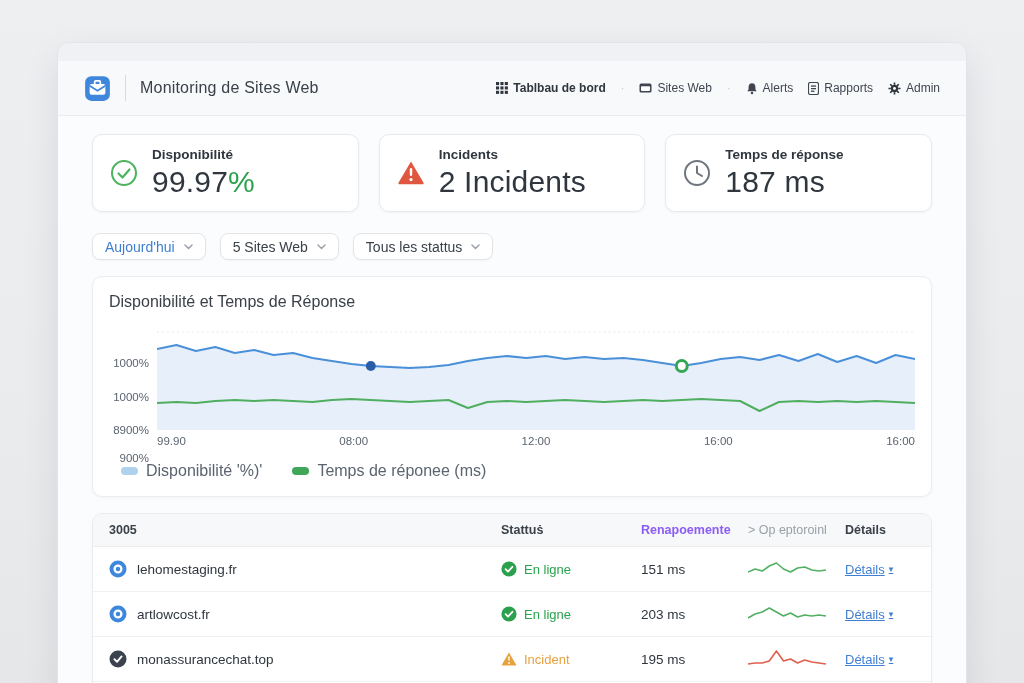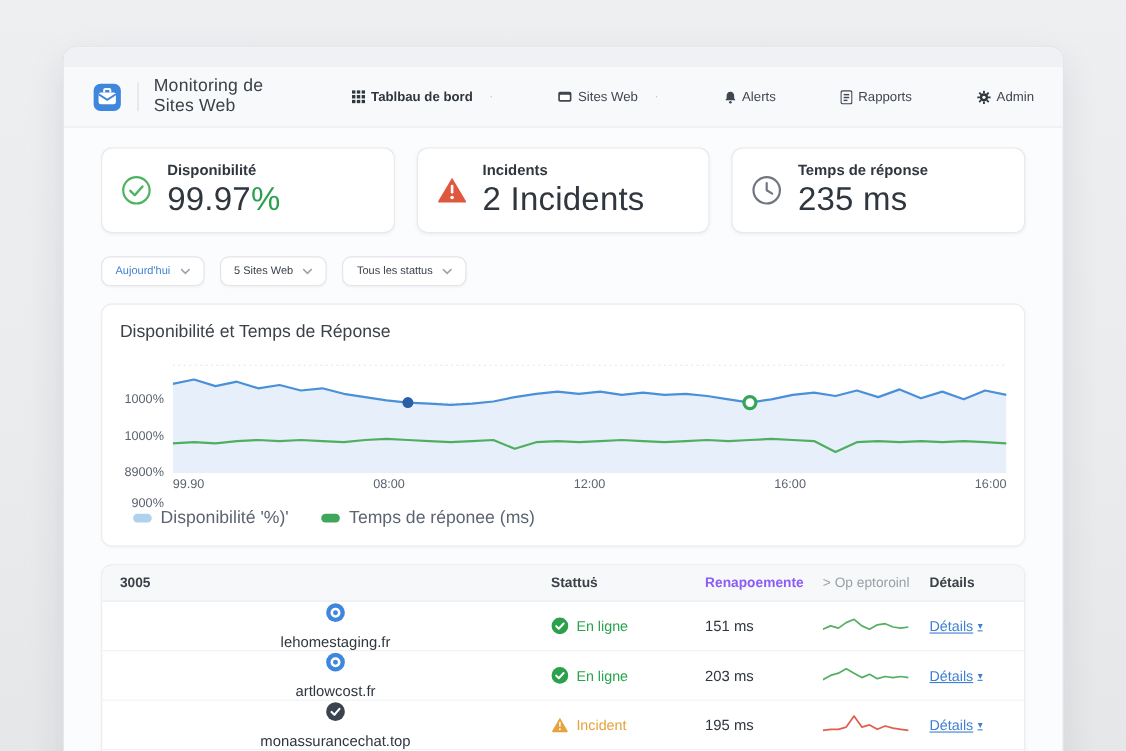--- a/index.html
+++ b/index.html
@@ -12,40 +12,40 @@
     box-shadow:0 14px 34px rgba(30,40,60,.10); overflow:hidden; }
   .chrome { height:18px; background:#f0f1f4; border-radius:11px 11px 0 0; }
 
   .appbar { height:55px; background:#f8f9fb; border-bottom:1px solid #ebecee;
     display:flex; align-items:center; padding:0 26px; }
   .logo { width:27px; height:27px; flex:0 0 auto; }
   .vdiv { width:1px; height:26px; background:#d9dbdf; margin:0 14px; }
   .title { font-size:16px; color:#3a4149; letter-spacing:.2px; }
   .nav { margin-left:auto; display:flex; align-items:center; gap:15px; }
   .nav-item { display:flex; align-items:center; gap:5px; font-size:12px; color:#3f4650;
-    cursor:pointer; white-space:nowrap;margin-left:44px; }
+    cursor:pointer; white-space:nowrap; }
   .nav-item.active { font-weight:bold; color:#2f363e; }
   .nav-sep { color:#c3c7cc; font-size:11px; }
 
   .content { padding:18px 34px 0; }
 
   .stats { display:flex; gap:20px; }
   .stat-card { flex:1; background:#ffffff; border:1px solid #e8e9eb; border-radius:10px;
     padding:13px 16px; display:flex; align-items:center; gap:13px;
     box-shadow:0 1px 3px rgba(40,50,70,.05); height:78px; }
   .stat-icon { width:30px; height:30px; flex:0 0 auto; }
   .stat-label { font-size:13.5px; font-weight:bold; color:#2f363e; margin-bottom:3px; }
   .stat-value { font-size:30px; color:#2f363e; letter-spacing:.2px; }
   .sfx-green { color:#2ca14d; }
   .sfx-gray { color:#9aa0a8; }
 
   .filters { display:flex; gap:14px; margin-top:21px; }
   .pill { display:flex; align-items:center; gap:9px; background:#ffffff;
     border:1px solid #e3e4e7; border-radius:8px; padding:5px 12px; height:27px;
-    font-size:10px; color:#3a4149; cursor:pointer; box-shadow:0 1px 2px rgba(40,50,70,.04); }
+    font-size:14px; color:#3a4149; cursor:pointer; box-shadow:0 1px 2px rgba(40,50,70,.04); }
   .pill.accent span { color:#3f7fd1; }
 
   .chart-card { margin-top:16px; background:#ffffff; border:1px solid #ececee;
     border-radius:10px; padding:16px 16px 12px; box-shadow:0 1px 3px rgba(40,50,70,.04); }
   .chart-title { font-size:16px; color:#3a4149; margin-bottom:14px; }
   .plot-row { display:flex; }
   .ylabels { width:48px; position:relative; height:105px; flex:0 0 auto; }
   .ylabels span { position:absolute; right:8px; font-size:11.5px; color:#5b6470;margin-top:32px; }
   .plot { flex:1; height:105px; }
   .xlabels { display:flex; justify-content:space-between; margin-left:48px;
@@ -53,21 +53,21 @@
   .legend { display:flex; gap:30px; margin:15px 0 4px 12px; align-items:center; }
   .legend-item { display:flex; align-items:center; gap:8px; font-size:16px; color:#5b6470; }
   .swatch { width:17px; height:8px; border-radius:4px; display:inline-block; }
 
   .table-card { margin-top:16px; background:#ffffff; border:1px solid #ececee;
     border-radius:10px; overflow:hidden; box-shadow:0 1px 3px rgba(40,50,70,.04); }
   .t-head { display:flex; align-items:center; height:33px; background:#f7f8f9;
     border-bottom:1px solid #ebecee; padding:0 16px; font-size:12.5px; }
   .t-row { display:flex; align-items:center; height:45px; padding:0 16px;
     border-bottom:1px solid #f0f1f3; font-size:13.5px; }
-  .c-name { width:392px; display:flex; align-items:center; gap:10px; color:#2f363e; font-weight:500;flex-direction:column; }
+  .c-name { width:392px; display:flex; align-items:center; gap:10px; color:#2f363e; font-weight:500; }
   .c-status { width:140px; display:flex; align-items:center; gap:7px; font-size:13px; }
   .c-resp { width:107px; color:#2f363e; }
   .c-trend { width:97px; }
   .c-details { flex:1; }
   .h-name { width:392px; font-weight:bold; color:#3a4149; }
   .h-status { width:140px; font-weight:bold; color:#3a4149; }
   .h-resp { width:107px; font-weight:bold; color:#8b5cf6; }
   .h-trend { width:97px; color:#9aa0a8; }
   .h-details { flex:1; font-weight:bold; color:#3a4149; }
   .st-online { color:#28a44c; }
@@ -181,21 +181,21 @@
           <div class="stat-value"><span>2 Incidents</span></div>
         </div>
       </div>
       <div class="stat-card">
         <svg class="stat-icon" viewBox="0 0 30 30">
           <circle cx="15" cy="15" r="12" fill="none" stroke="#6f7680" stroke-width="2"></circle>
           <path d="M15 8.5 V15 L20 18" fill="none" stroke="#6f7680" stroke-width="2" stroke-linecap="round" stroke-linejoin="round"></path>
         </svg>
         <div>
           <div class="stat-label">Temps de réponse</div>
-          <div class="stat-value"><span>235 ms</span></div>
+          <div class="stat-value"><span>187 ms</span></div>
         </div>
       </div>
     </div>
 
     <div class="filters">
       <div class="pill accent">
         <span>Aujourd'hui</span>
         <svg width="9" height="6" viewBox="0 0 9 6">
             <polyline points="1,1 4.5,4.5 8,1" fill="none" stroke="#9aa1a9" stroke-width="1.5" stroke-linecap="round"></polyline>
           </svg>

